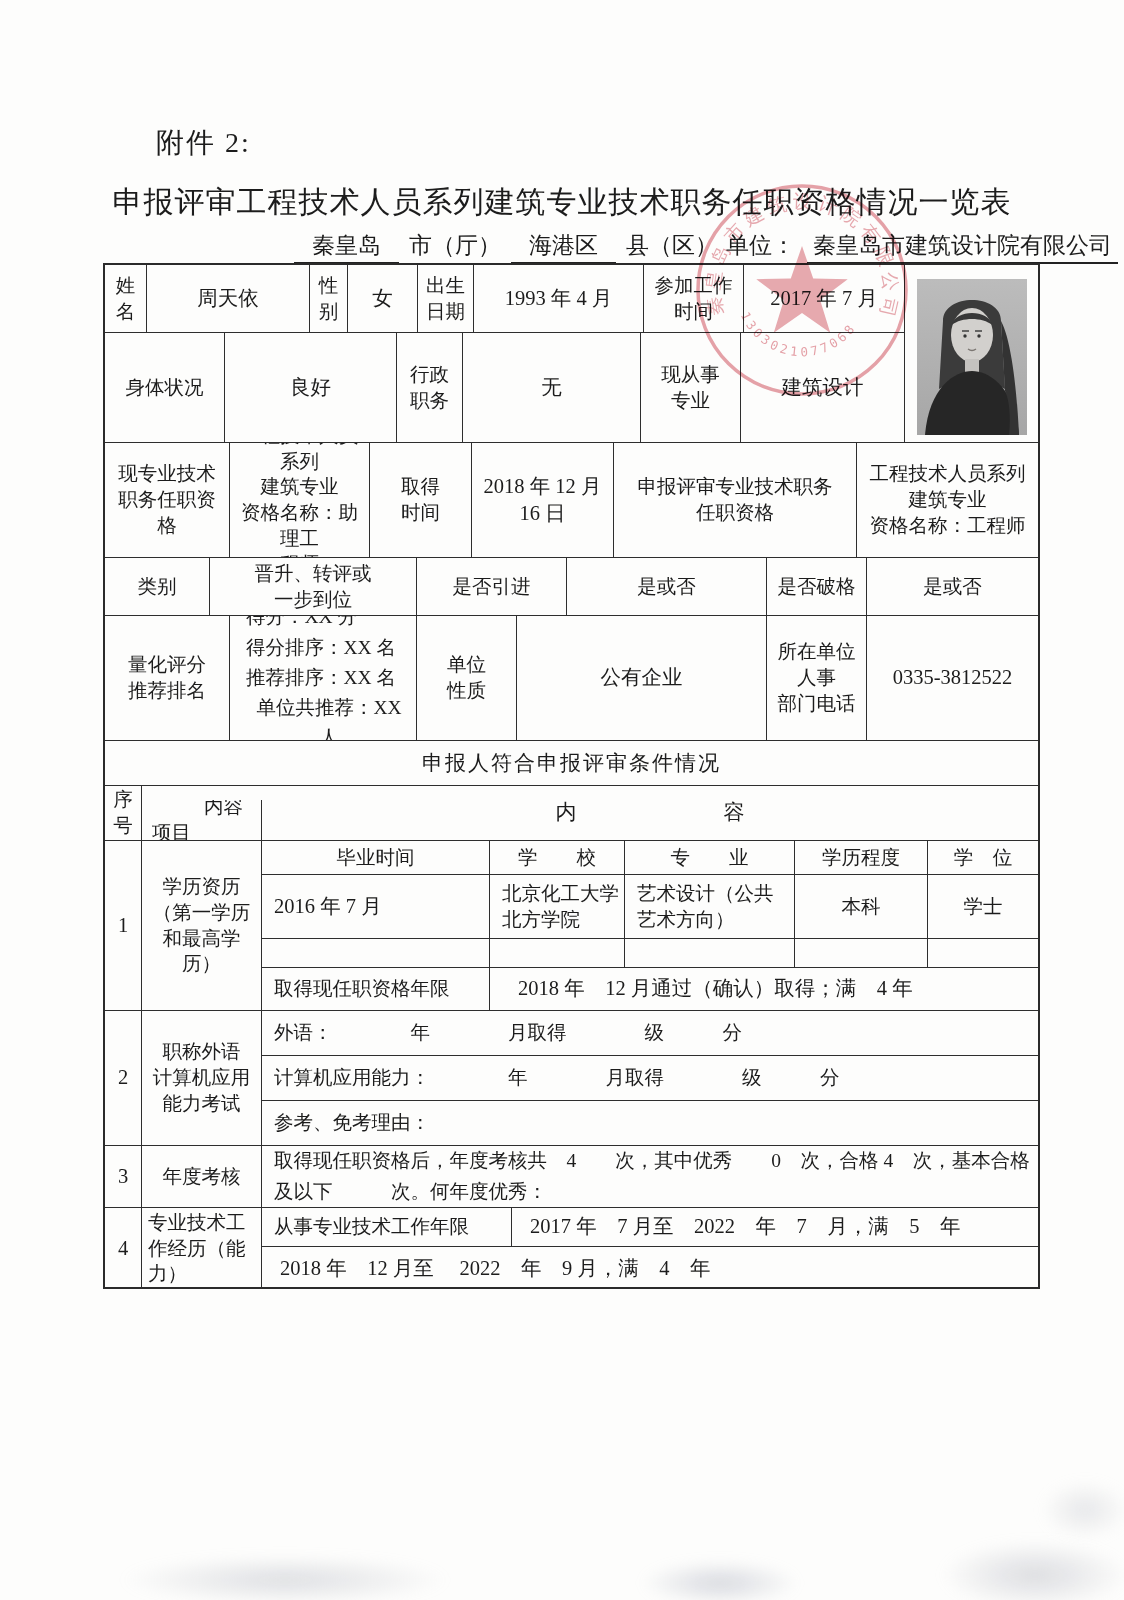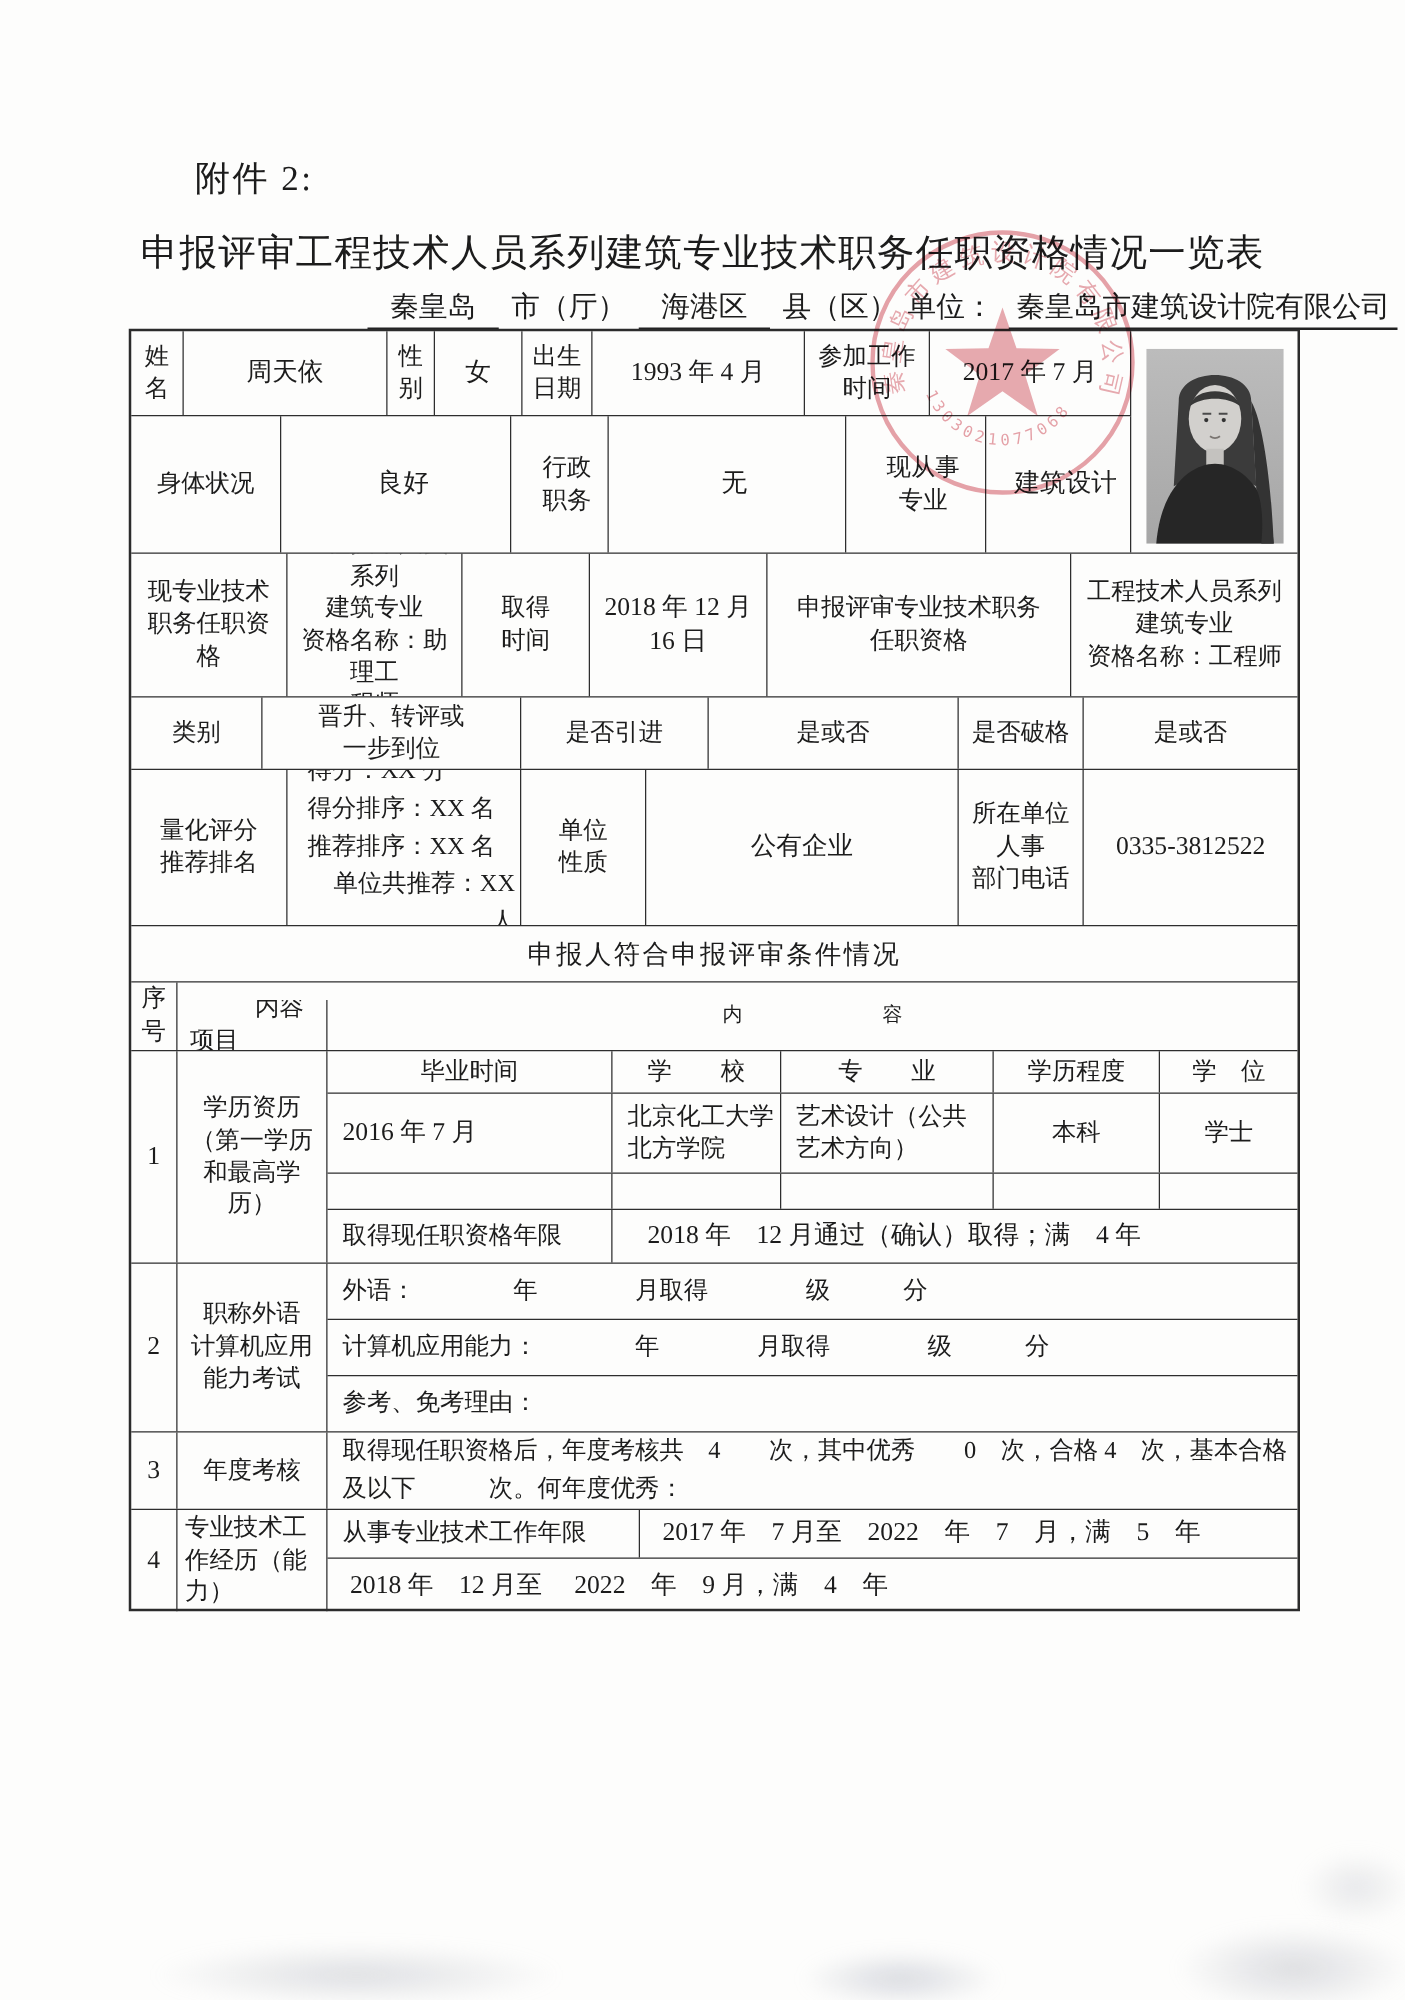--- a/index.html
+++ b/index.html
@@ -74,37 +74,37 @@
   }
   .c.endc { border-right: none; }
   .c.leftal { align-items: flex-start; text-align: left; padding-left: 12px; }
   .stack { display: flex; flex-direction: column; flex: 1; }
   .sr { display: flex; border-bottom: 1px solid #2e2e2e; flex: none; }
   .sr.last { border-bottom: none; flex: 1; }
 
   .top-band { height: 178px; }
   .top-left { flex: 1; display: flex; flex-direction: column; }
   .r1 { height: 68px; display: flex; border-bottom: 1px solid #2e2e2e; }
-  .r2 { flex: 1; display: flex; gap: 12px; }
+  .r2 { flex: 1; display: flex; }
   .r1 .c, .r2 .c { border-right: 1px solid #2e2e2e; }
   .photo-cell {
     width: 133px;
     display: flex;
     align-items: flex-start;
     justify-content: center;
     padding-top: 14px;
   }
 
   .section-row { height: 45px; align-items: center; justify-content: center; display: flex; font-size: 21px; letter-spacing: 2px; }
 
   .item-header-cell { justify-content: center; margin-top: 14px; }
   .item-header-cell .ih-top { align-self: flex-end; padding-right: 14px; }
   .item-header-cell .ih-bottom { align-self: flex-start; padding-left: 6px; }
 
-  .quant-cell { align-items: flex-start; text-align: right; justify-content: center; padding-left: 16px; line-height: 1.55; }
+  .quant-cell { align-items: flex-start; text-align: center; justify-content: center; padding-left: 16px; line-height: 1.55; }
 
   .v20 { font-size: 20.5px; }
 
   
   .stamp {
     position: absolute;
     left: 662px; top: 172px;
     width: 280px; height: 252px;
     pointer-events: none;
     mix-blend-mode: multiply;
@@ -232,21 +232,21 @@
 
     <div class="b section-row">申报人符合申报评审条件情况</div>
 
     <div class="b" style="height:55px">
       <div class="c" style="width:37px">序
 号</div>
       <div class="c item-header-cell" style="width:120px">
         <div class="ih-top">内容</div>
         <div class="ih-bottom">项目</div>
       </div>
-      <div class="c endc" style="flex:1;font-size:16px">内　　　　　　　容</div>
+      <div class="c endc" style="flex:1;font-size:21px">内　　　　　　　容</div>
     </div>
 
     <div class="b" style="height:170px">
       <div class="c v20" style="width:37px">1</div>
       <div class="c" style="width:120px">学历资历
 （第一学历
 和最高学
 历）</div>
       <div class="stack">
         <div class="sr" style="height:34px">

